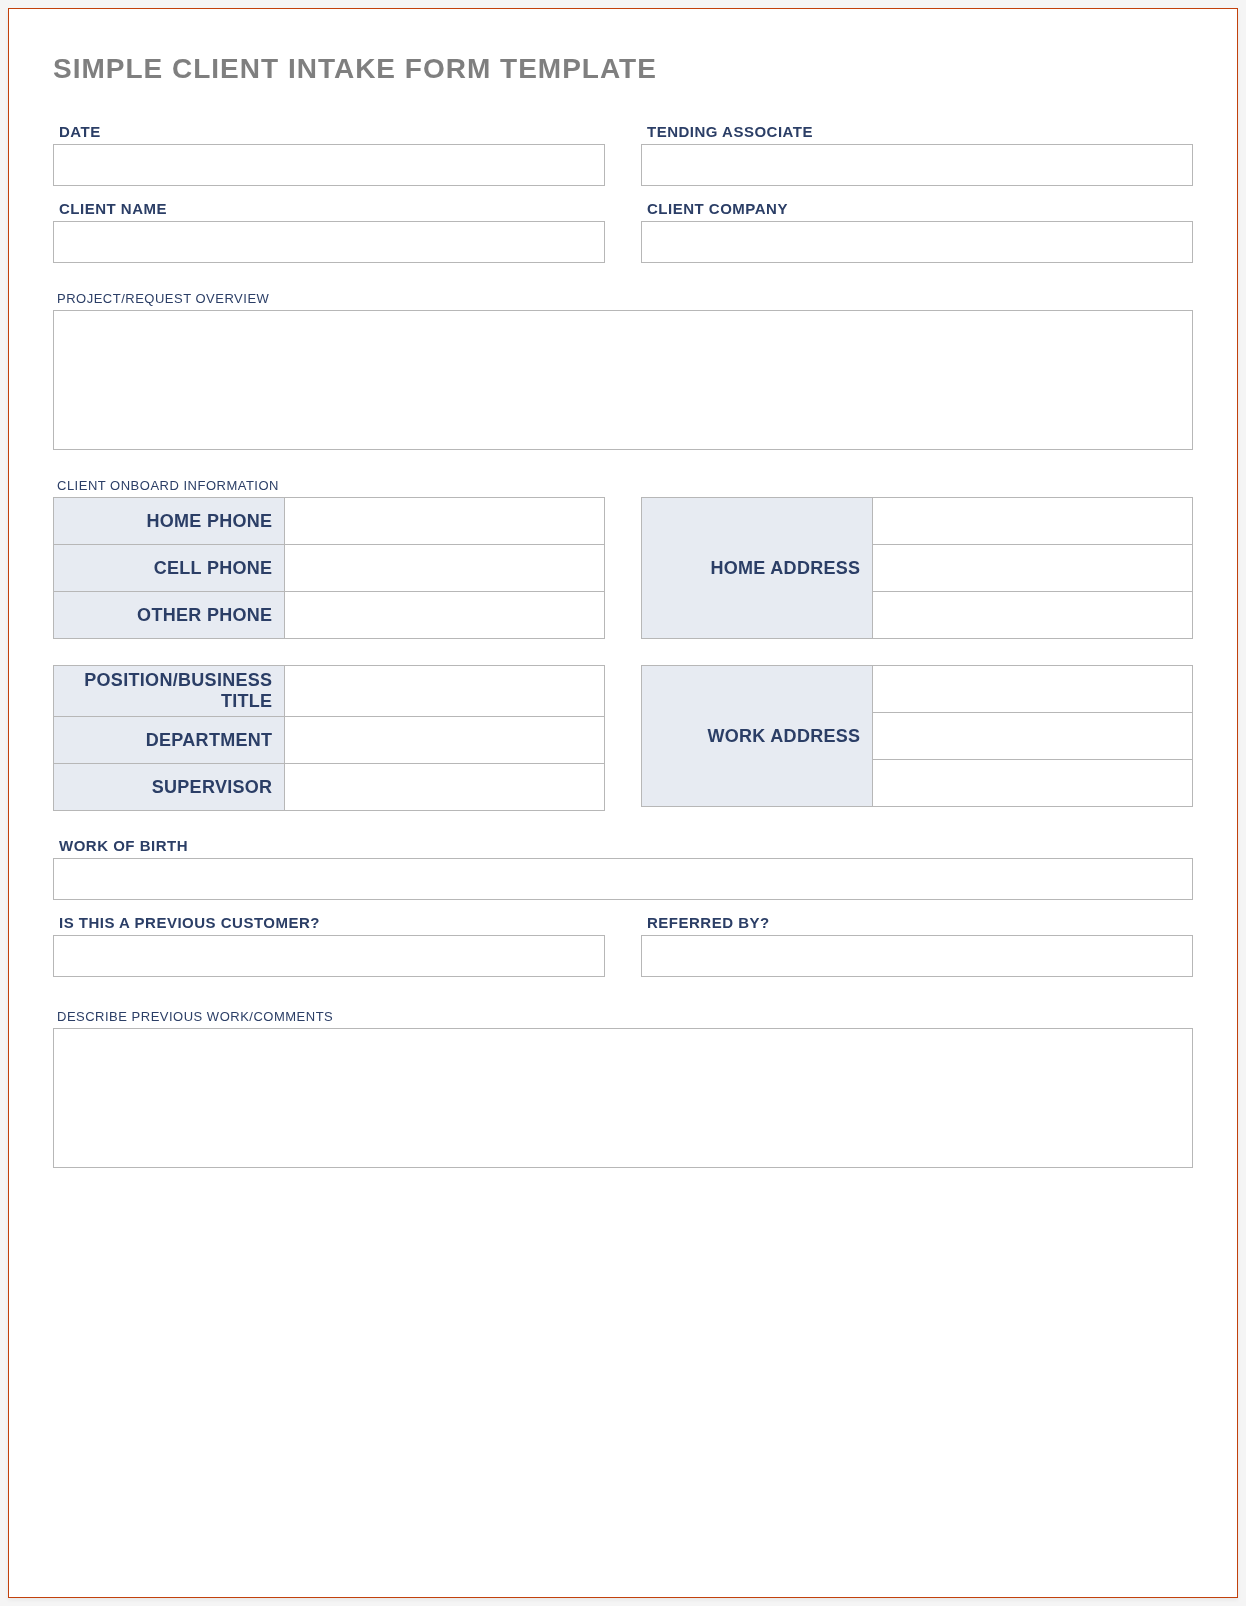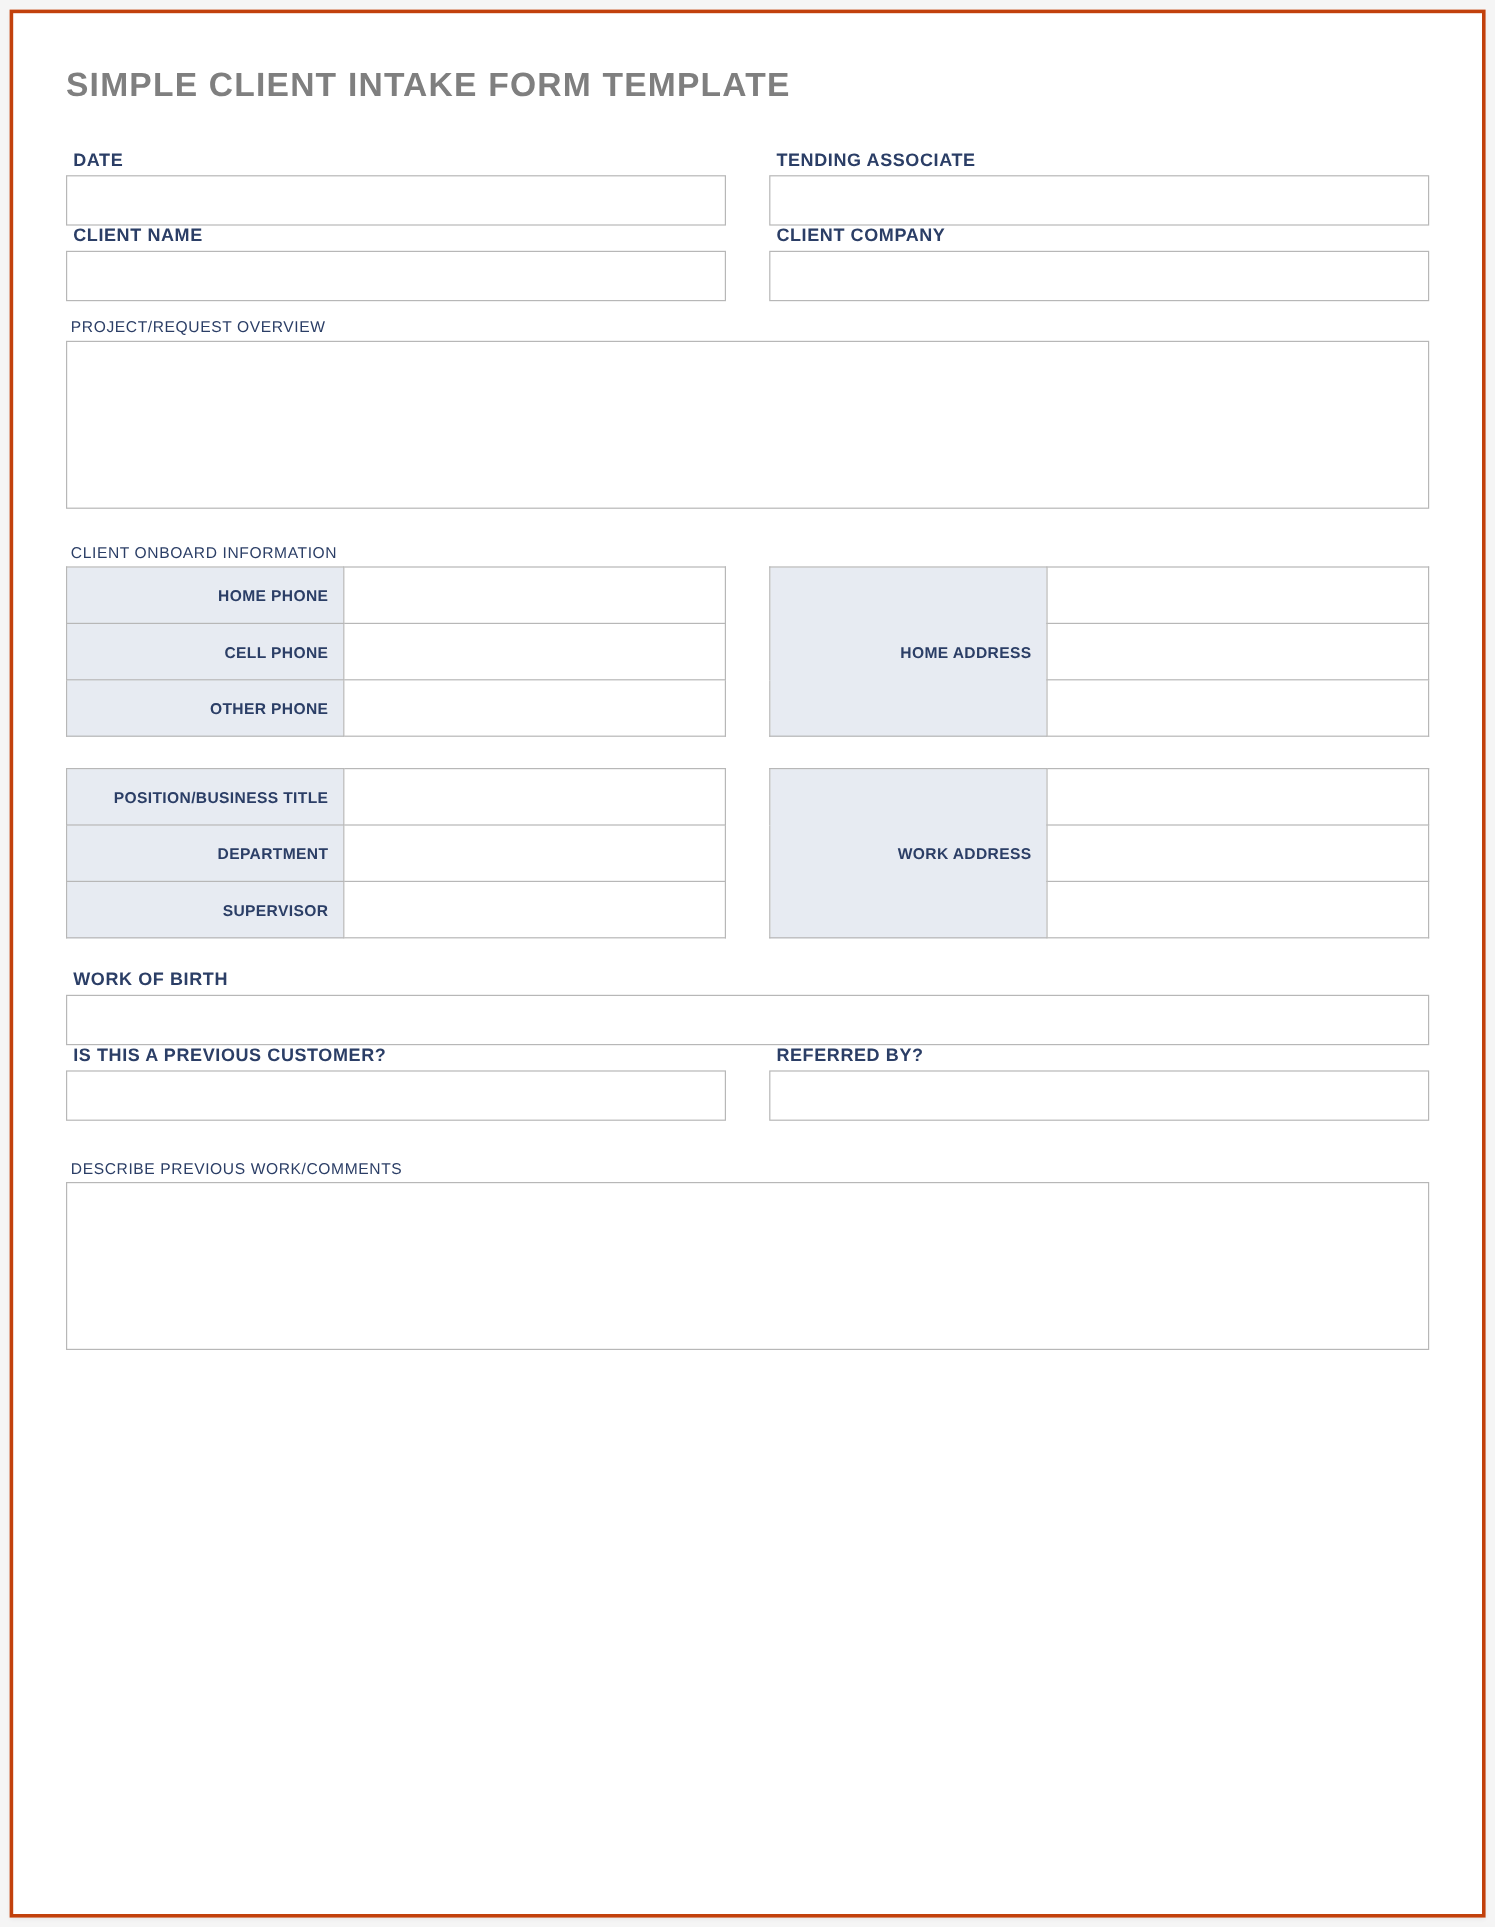--- a/index.html
+++ b/index.html
@@ -5,34 +5,35 @@
     * { box-sizing: border-box; margin: 0; padding: 0; }
     body {
       font-family: "Century Gothic", "Segoe UI", Arial, sans-serif;
       background: #f5f5f5;
       padding: 8px;
     }
     .page {
       width: 1230px;
       min-height: 1590px;
       background: #ffffff;
-      border: 3px solid #c2410c;
+      border: 1px solid #c2410c;
       padding: 44px 44px 60px 44px;
       box-shadow: 0 2px 4px rgba(0,0,0,0.06);
     }
     .form-title {
       font-size: 28px;
       font-weight: bold;
       color: #7f7f7f;
       letter-spacing: 1px;
       margin-bottom: 38px;
     }
     .row-2 {
       display: flex;
       gap: 36px;
+      margin-bottom: 14px;
     }
     .col {
       flex: 1;
       display: flex;
       flex-direction: column;
     }
     .field-label {
       font-size: 15px;
       font-weight: bold;
       color: #2b3e66;
@@ -83,21 +84,21 @@
     .kv-table td {
       border: 1px solid #b7b7b7;
       height: 47px;
       vertical-align: middle;
     }
     .kv-label {
       width: 42%;
       background: #e7ebf2;
       color: #2b3e66;
       font-weight: bold;
-      font-size: 13px;
+      font-size: 18px;
       text-align: right;
       padding: 4px 12px 4px 8px;
       letter-spacing: 0.3px;
     }
     .kv-value {
       background: #ffffff;
       padding: 0;
     }
     .kv-value input {
       width: 100%;

